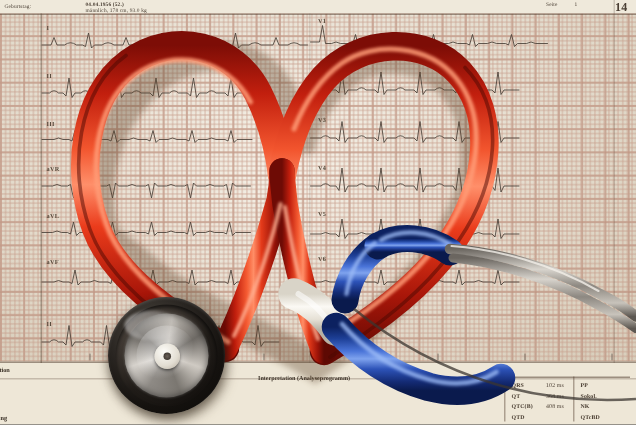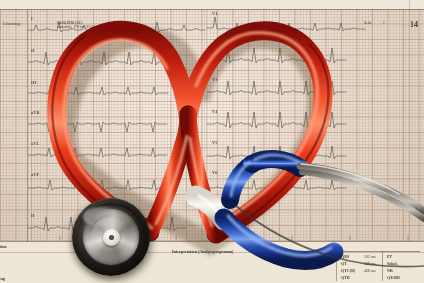--- a/index.html
+++ b/index.html
@@ -26,21 +26,21 @@
     background-size:3.1px 3.1px,3.1px 3.1px,15.5px 15.5px,15.5px 15.5px;
     opacity:.85;}
 
   
   .band-top{position:absolute;left:0;right:0;top:0;height:9px;background:#efe9db;}
   .band-bot{position:absolute;left:0;right:0;bottom:0;height:42px;background:#eee7d7;}
   .rule{position:absolute;background:rgba(90,70,55,.55);height:1px;}
   .vrule{position:absolute;background:rgba(90,70,55,.45);width:1px;}
 
   
-  .hdr{position:absolute;font-size:3.6px;color:#4a3f34;letter-spacing:.1px;white-space:nowrap;margin-top:20px;}
+  .hdr{position:absolute;font-size:3.6px;color:#4a3f34;letter-spacing:.1px;white-space:nowrap;}
   .hdr.b{font-weight:bold;}
 
   
   .lead{position:absolute;font-size:4.2px;color:#55483a;font-weight:bold;letter-spacing:.2px;}
 
   
   .waves{position:absolute;inset:0;}
   .waves path{fill:none;stroke:#4a4038;stroke-width:.62;stroke-linejoin:round;stroke-linecap:round;opacity:.92;}
 
   

